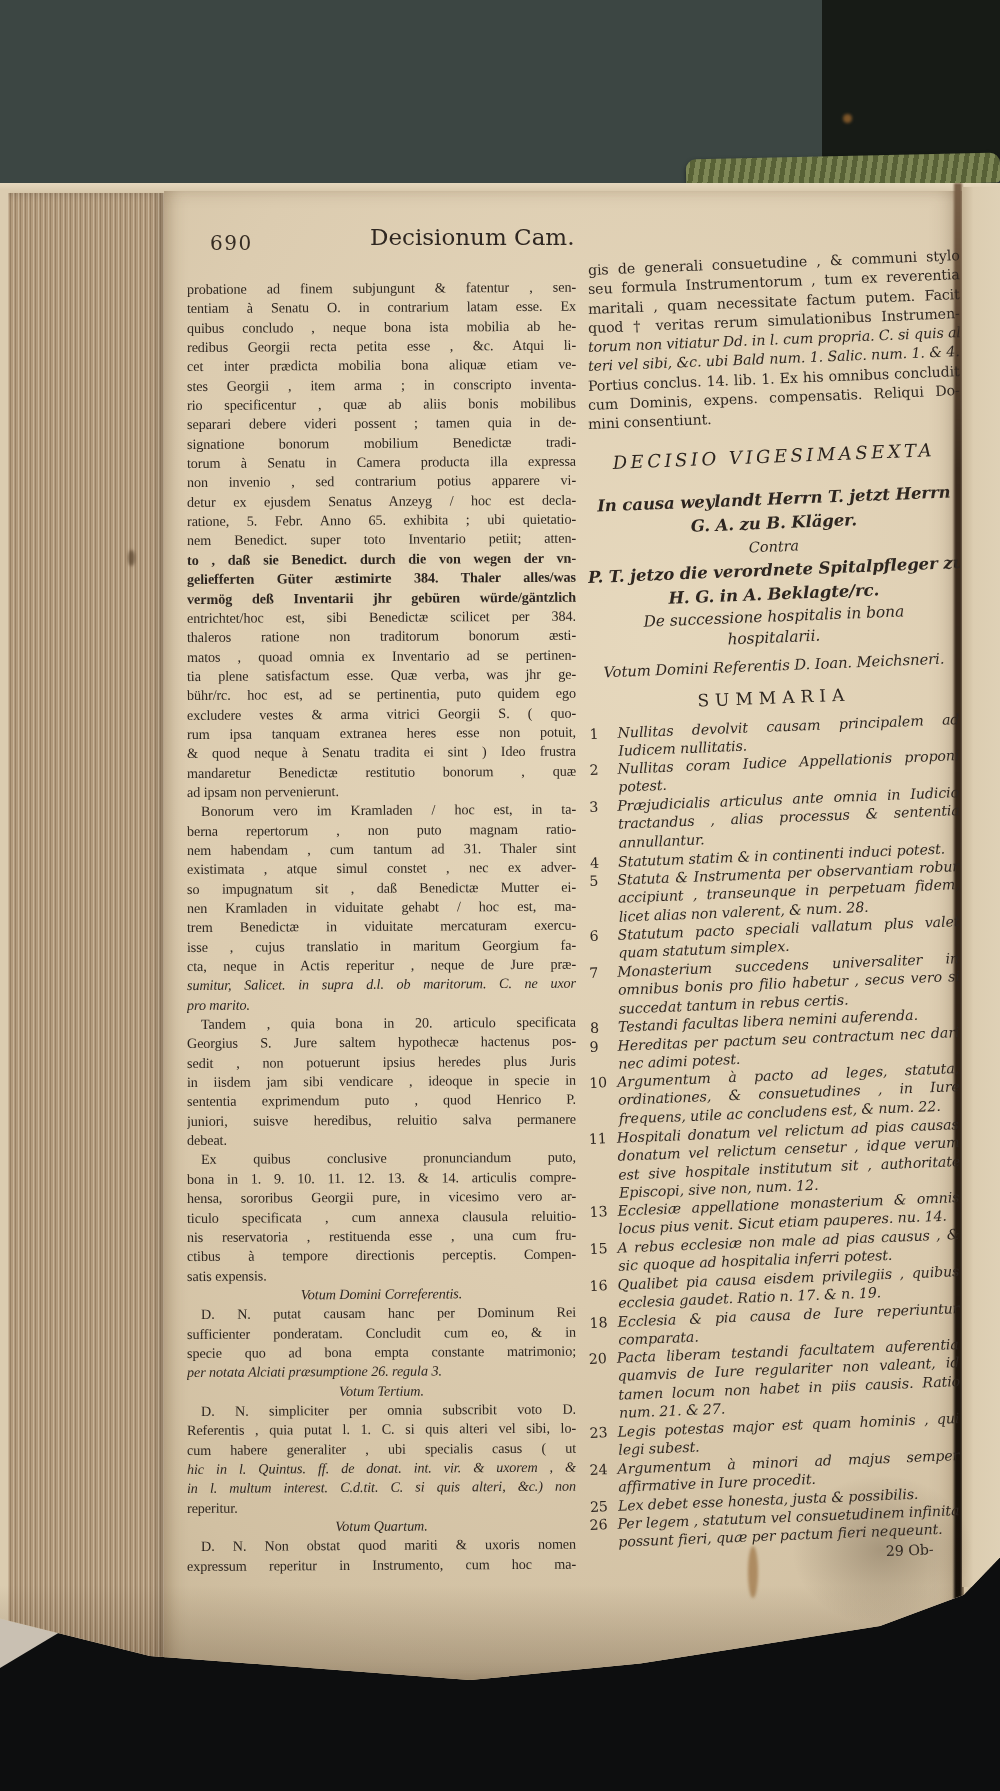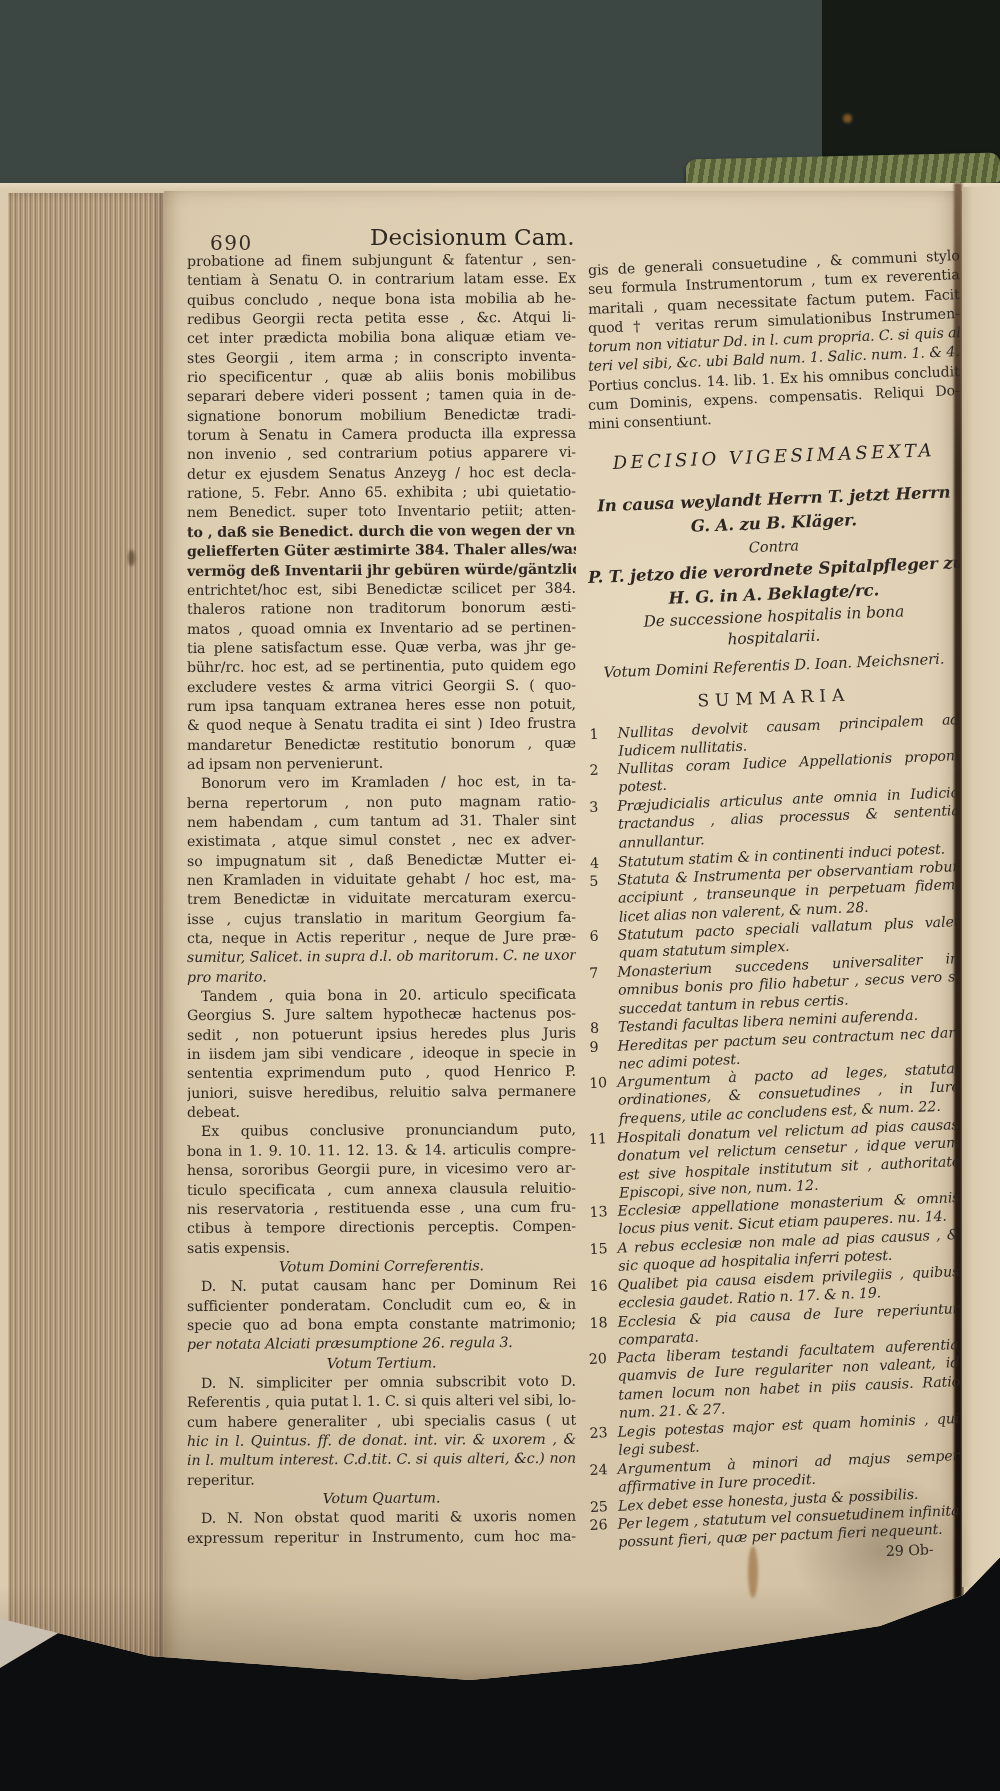--- a/index.html
+++ b/index.html
@@ -55,21 +55,21 @@
   .runhead { position:absolute; left:370px; top:224px; width:400px; 
     font-size:23px; color:#2f2721; }
 
   .ln { white-space:nowrap; overflow:hidden; text-align:justify; text-align-last:justify; }
   .ln.end { text-align-last:left; }
   .ln.ind { text-indent:14px; }
   .ln.it  { font-style:italic; }
   .ln.ctr { text-align:center; text-align-last:center; font-style:italic; }
   .ln.frk { font-weight:bold; letter-spacing:.2px; }
 
-  .colL { position:absolute; left:187px; top:252px; width:389px; }
+  .colL { position:absolute; left:187px; top:280px; width:389px;font-family:Liberation Serif, serif; }
   .colL .ln { font-size:14.2px; line-height:19.35px; height:19.35px; letter-spacing:-.1px;
     transform:rotate(-.35deg); transform-origin:0 50%; }
 
   .colR { position:absolute; left:588px; top:261px; width:372px; }
   .colR .ln { font-size:14.2px; line-height:19.3px; height:19.3px; letter-spacing:-.1px; }
   .colR .ln, .colR .h, .colR .item, .colR .catch { transform:rotate(-2.3deg); transform-origin:0 50%; }
 
   .h-decisio { margin:18px 0 21px; font-style:italic; font-size:18px; letter-spacing:3.5px;
     text-align:center; color:#2c241e; }
   .chead .ln { height:auto; text-align:center; text-align-last:center; }

